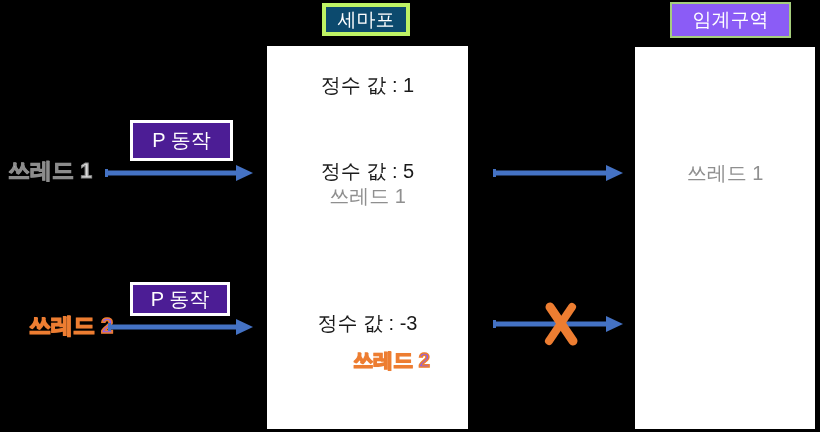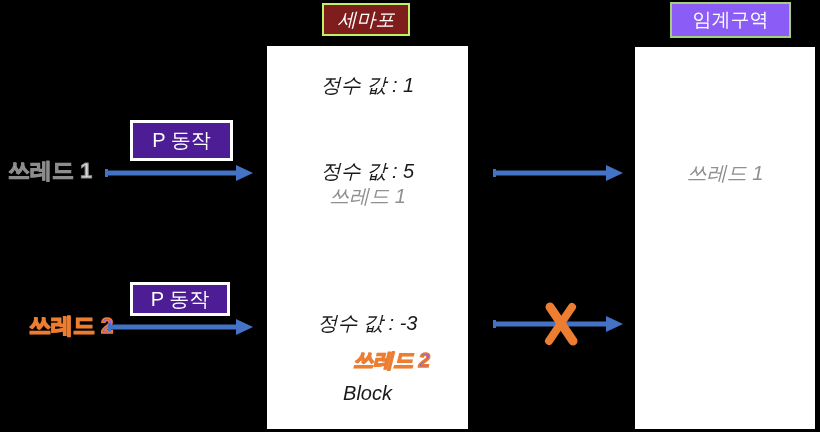--- a/index.html
+++ b/index.html
@@ -7,40 +7,39 @@
   .stage {
     position:relative; width:820px; height:432px; background:#000000;
     font-family:"Liberation Sans", sans-serif; overflow:hidden;
   }
   .abs { position:absolute; }
   .whitebox { background:#ffffff; position:absolute; }
   .boxtext {
     position:absolute; left:0; width:100%; text-align:center;
     height:26px; line-height:26px; font-size:20px; color:#1a1a1a;
     white-space:nowrap;
-    font-style:italic;
   }
   .gray { color:#8f8f8f; }
   .orange-outline {
     color:#8b5cf6; font-weight:bold;
     -webkit-text-stroke:1.5px #ED7D31;
     text-shadow:0 0 1px #ED7D31;
     margin-left:24px;
   }
   .gray-outline {
     color:#d9d9d9; font-weight:bold;
     -webkit-text-stroke:1px #8c8c8c;
   }
   .hdr {
     position:absolute; text-align:center; color:#ffffff; font-size:19px;
     display:flex; align-items:center; justify-content:center;
   }
   .hdr-sem {
     left:322px; top:3px; width:88px; height:33px;
-    background:#7f1d1d; border:2px solid #bef264;font-style:italic;
+    background:#0c4a6e; border:4px solid #bef264;
   }
   .hdr-crit {
     left:670px; top:2px; width:121px; height:36px;
     background:#8b5cf6; border:2px solid #A5CE7D;
   }
   .pbox {
     position:absolute; background:#4c1d95; border:3px solid #ffffff;
     color:#ffffff; font-size:20px; display:flex; align-items:center;
     justify-content:center; white-space:nowrap;
   }
@@ -63,21 +62,20 @@
   <div class="hdr hdr-crit">
     <span>임계구역</span>
   </div>
 
   <div class="whitebox" style="left:267px; top:46px; width:201px; height:383px;">
     <div class="boxtext" style="top:26px;">정수 값 : 1</div>
     <div class="boxtext" style="top:112px;">정수 값 : 5</div>
     <div class="boxtext gray" style="top:137px;">쓰레드 1</div>
     <div class="boxtext" style="top:264px;">정수 값 : -3</div>
     <div class="boxtext orange-outline" style="top:301px; font-size:20px;">쓰레드 2</div>
-    <div class="boxtext" style="top:334px;">Block</div>
   </div>
 
   <div class="whitebox" style="left:635px; top:47px; width:180px; height:382px;">
     <div class="boxtext gray" style="top:113px;">쓰레드 1</div>
   </div>
 
   <div class="leftlabel gray-outline" style="left:8px; top:158px;">쓰레드 1</div>
   <div class="leftlabel orange-outline" style="left:5px; top:313px;">쓰레드 2</div>
 
   <div class="pbox pbox1">

